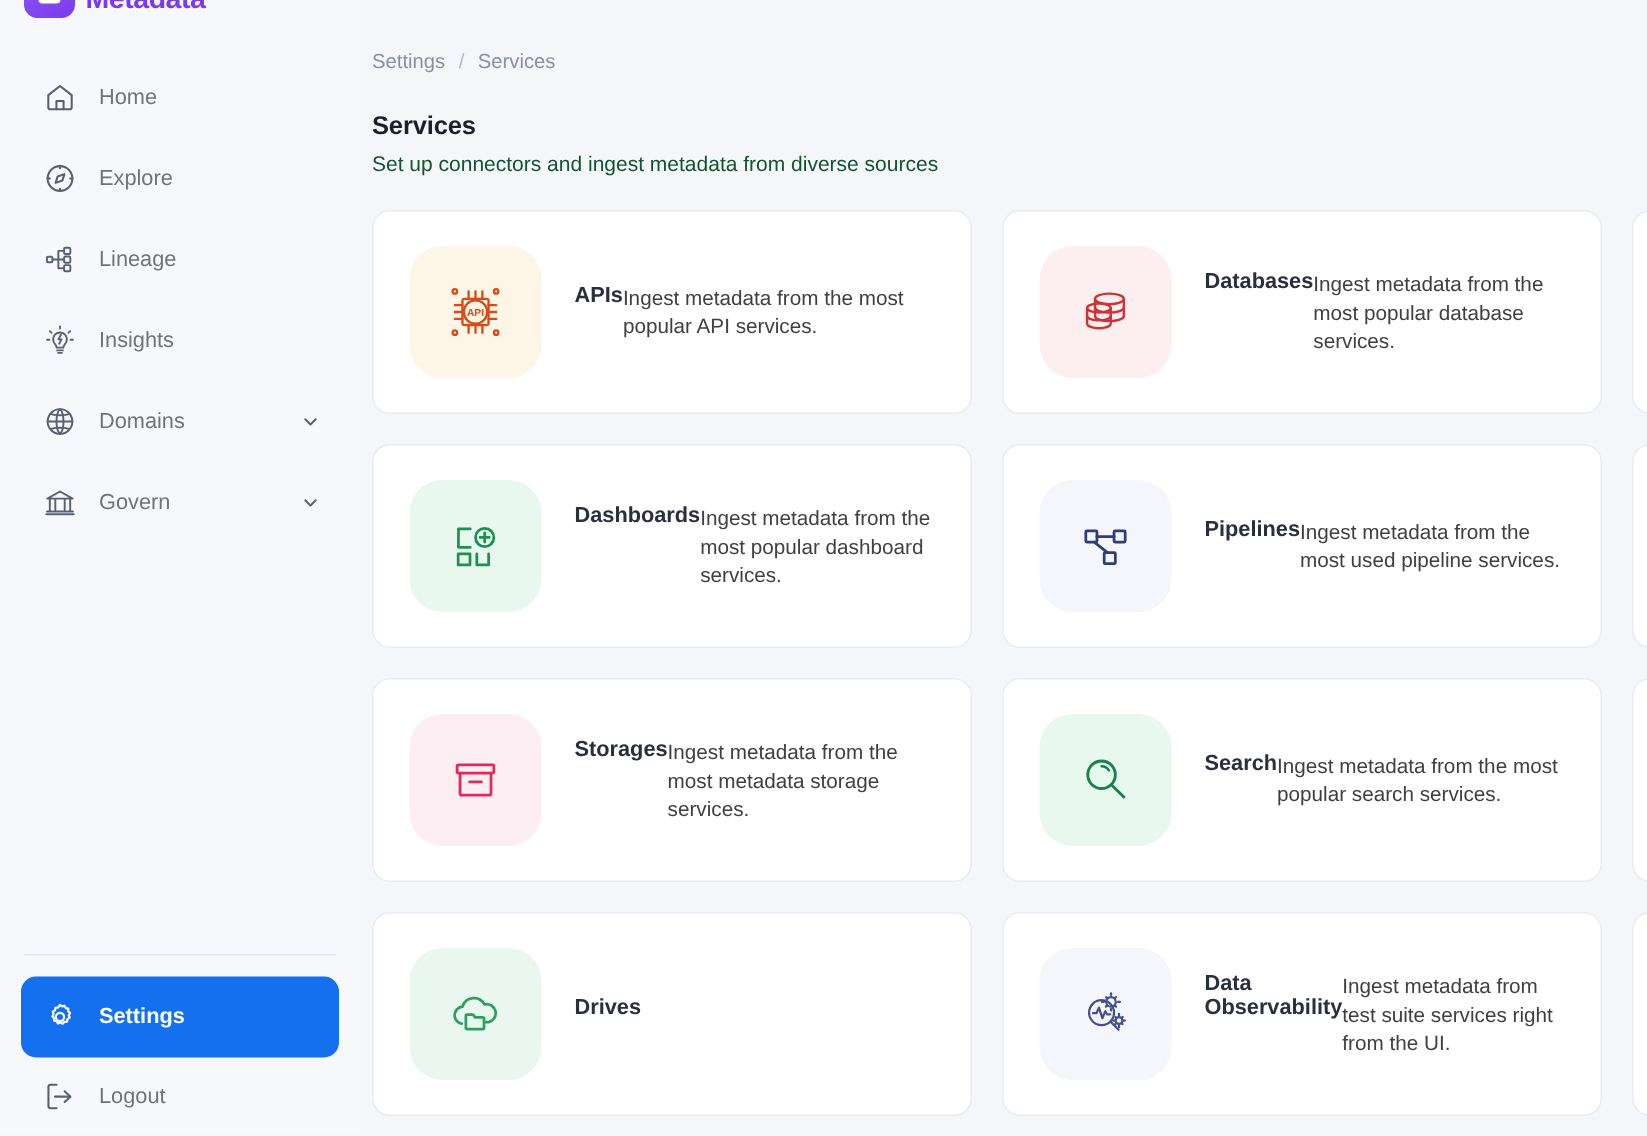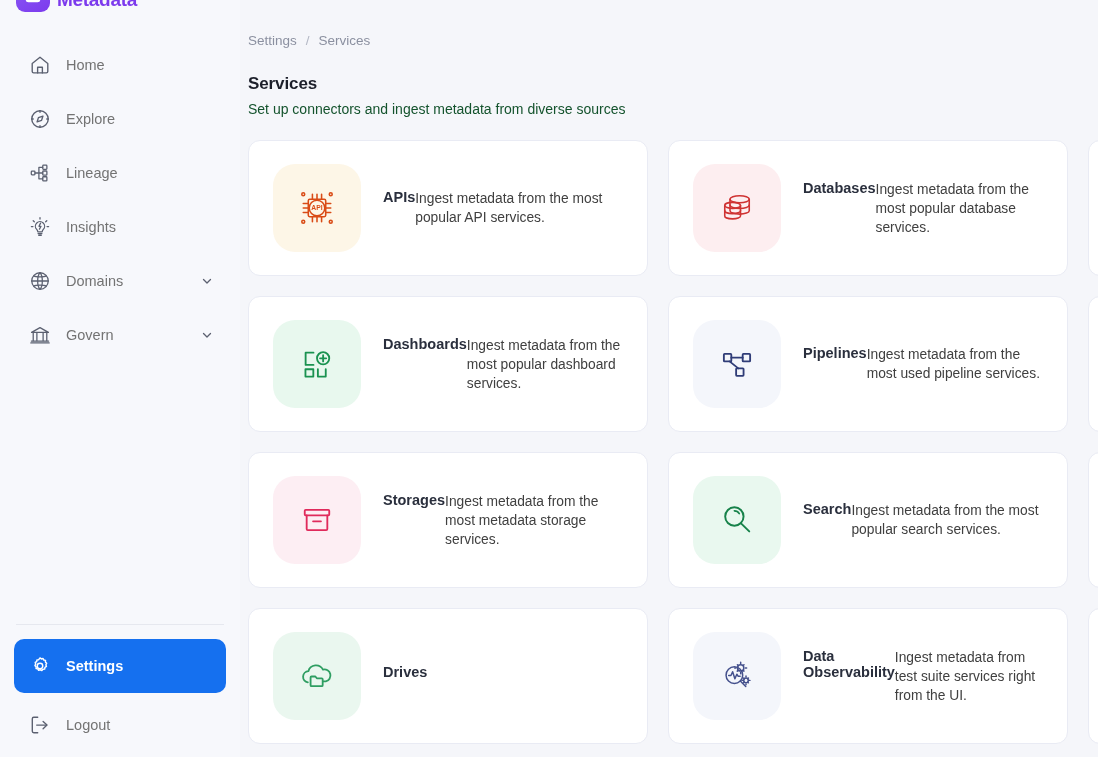--- a/index.html
+++ b/index.html
@@ -101,21 +101,21 @@
     height: 1px;
     background: #e6e8ef;
     margin: 0 2px 14px 2px;
   }
   .nav-item.active {
     background: #1570ef;
   }
   .nav-item.active .nav-icon { color: #ffffff; }
   .nav-item.active .nav-label { color: #ffffff; font-weight: bold; }
 
-  .logout-item { height: 64px; }
+  .logout-item { height: 52px; }
 
   
   .main {
     position: absolute;
     left: 240px; top: 0;
     width: 858px;
     height: 757px;
     overflow: hidden;
   }
 

